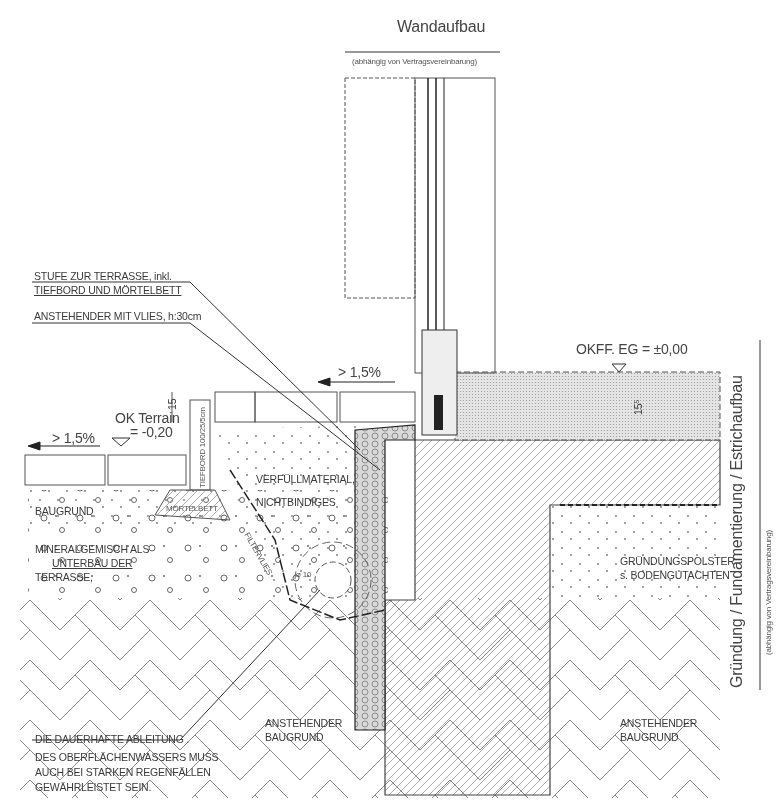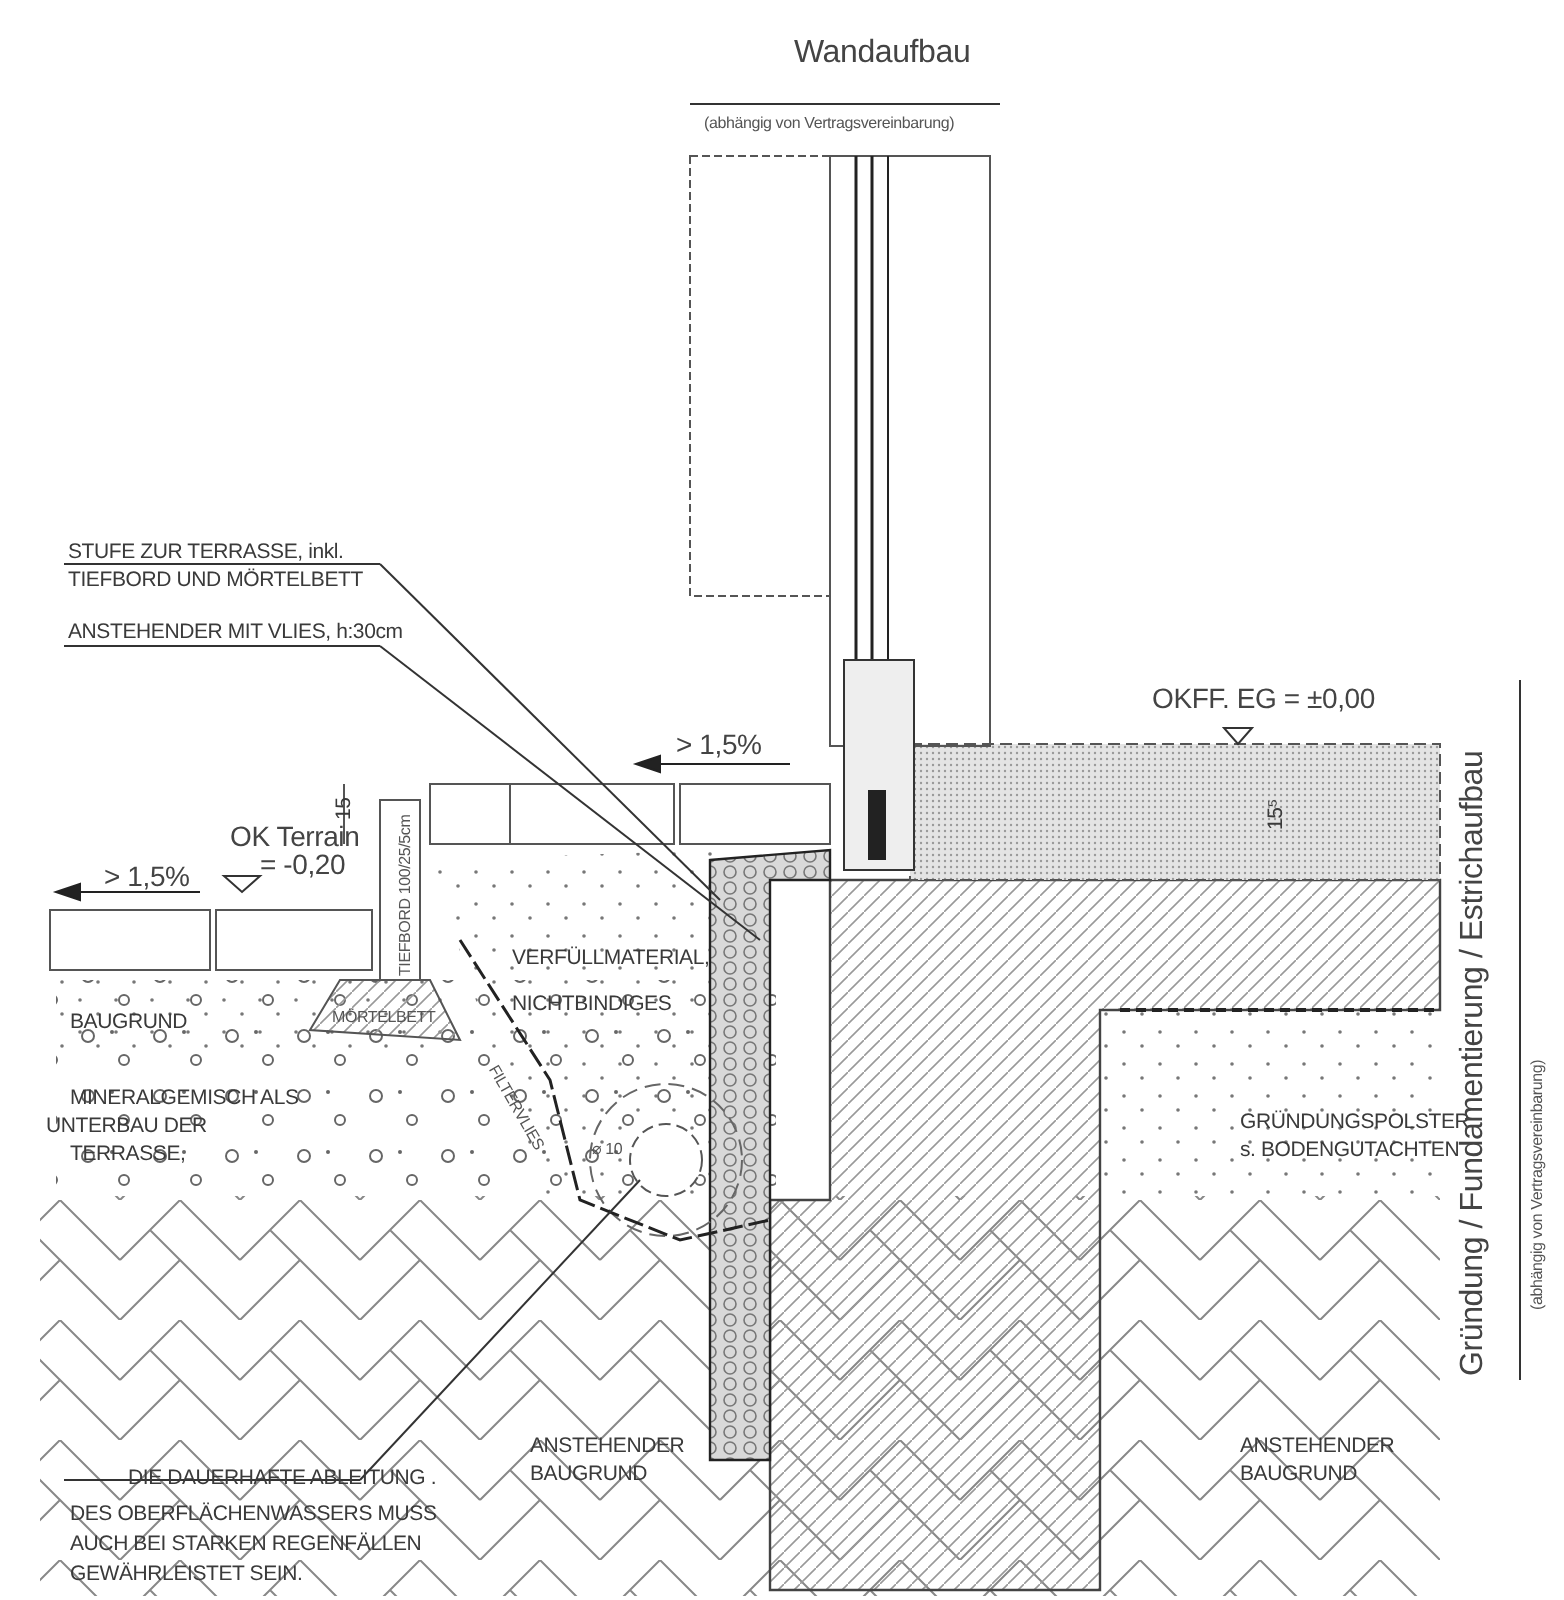--- a/index.html
+++ b/index.html
@@ -101,48 +101,48 @@
   <polygon points="612,364 626,364 619,372" fill="none" stroke="#333"></polygon>
   <polygon points="112,438 130,438 121,446" fill="none" stroke="#333"></polygon>
   <line x1="172" y1="392" x2="172" y2="422" stroke="#555"></line>
   <line x1="560" y1="505" x2="720" y2="505" stroke="#222" stroke-width="2" stroke-dasharray="5 3"></line>
 </svg>
 
 <div class="lbl title" style="left:377px;top:20px;margin-left:20px;">Wandaufbau</div>
 <div class="lbl small" style="left:352px;top:55px;">(abhängig von Vertragsvereinbarung)</div>
 
 <div class="lbl" style="left:34px;top:270px;text-align:right;">STUFE ZUR TERRASSE, inkl.</div>
-<div class="lbl" style="left:34px;top:284px;">TIEFBORD UND MÖRTELBETT</div>
+<div class="lbl" style="left:34px;top:284px;text-decoration:underline;">TIEFBORD UND MÖRTELBETT</div>
 <div class="lbl" style="left:34px;top:310px;">ANSTEHENDER MIT VLIES, h:30cm</div>
 
 <div class="lbl big" style="left:576px;top:343px;text-align:right;">OKFF. EG = ±0,00</div>
 <div class="lbl big" style="left:338px;top:366px;">&gt; 1,5%</div>
 <div class="lbl big" style="left:52px;top:432px;">&gt; 1,5%</div>
 <div class="lbl big" style="left:115px;top:412px;">OK Terrain</div>
 <div class="lbl big" style="left:130px;top:426px;">= -0,20</div>
 
 <div class="lbl vert" style="left:166px;top:410px;">15</div>
 <div class="lbl vert" style="left:632px;top:415px;">15⁵</div>
 <div class="lbl small" style="left:296px;top:568px;">⌀ 10</div>
 <div class="lbl small vert" style="left:196px;top:488px;">TIEFBORD 100/25/5cm</div>
 
 <div class="lbl small" style="left:166px;top:502px;">MÖRTELBETT</div>
 <div class="lbl" style="left:256px;top:460px;margin-top:36px;">NICHTBINDIGES</div>
 <div class="lbl" style="left:256px;top:473px;">VERFÜLLMATERIAL,</div>
 <div class="lbl" style="left:35px;top:505px;">BAUGRUND</div>
 <div class="lbl" style="left:35px;top:543px;">MINERALGEMISCH ALS</div>
-<div class="lbl" style="left:23px;top:557px;">UNTERBAU DER</div>
+<div class="lbl" style="left:52px;top:557px;text-decoration:underline;">UNTERBAU DER</div>
 <div class="lbl" style="left:35px;top:571px;">TERRASSE,</div>
 <div class="lbl small" style="left:252px;top:530px;transform:rotate(60deg);transform-origin:left top;">FILTERVLIES</div>
 <div class="lbl" style="left:620px;top:555px;">GRÜNDUNGSPOLSTER</div>
 <div class="lbl" style="left:620px;top:569px;text-align:right;">s. BODENGUTACHTEN</div>
 <div class="lbl" style="left:265px;top:717px;">ANSTEHENDER</div>
 <div class="lbl" style="left:265px;top:731px;">BAUGRUND</div>
 <div class="lbl" style="left:620px;top:717px;">ANSTEHENDER</div>
 <div class="lbl" style="left:620px;top:731px;">BAUGRUND</div>
 
-<div class="lbl" style="left:35px;top:733px;margin-left:29px;">DIE DAUERHAFTE ABLEITUNG .</div>
+<div class="lbl" style="left:35px;top:733px;">DIE DAUERHAFTE ABLEITUNG .</div>
 <div class="lbl" style="left:35px;top:751px;">DES OBERFLÄCHENWASSERS MUSS</div>
 <div class="lbl" style="left:35px;top:766px;">AUCH BEI STARKEN REGENFÄLLEN</div>
 <div class="lbl" style="left:35px;top:781px;">GEWÄHRLEISTET SEIN.</div>
 
 <div class="lbl title vert" style="left:730px;top:688px;">Gründung / Fundamentierung / Estrichaufbau</div>
 <div class="lbl small vert" style="left:762px;top:655px;">(abhängig von Vertragsvereinbarung)</div>
 
 </body></html>

